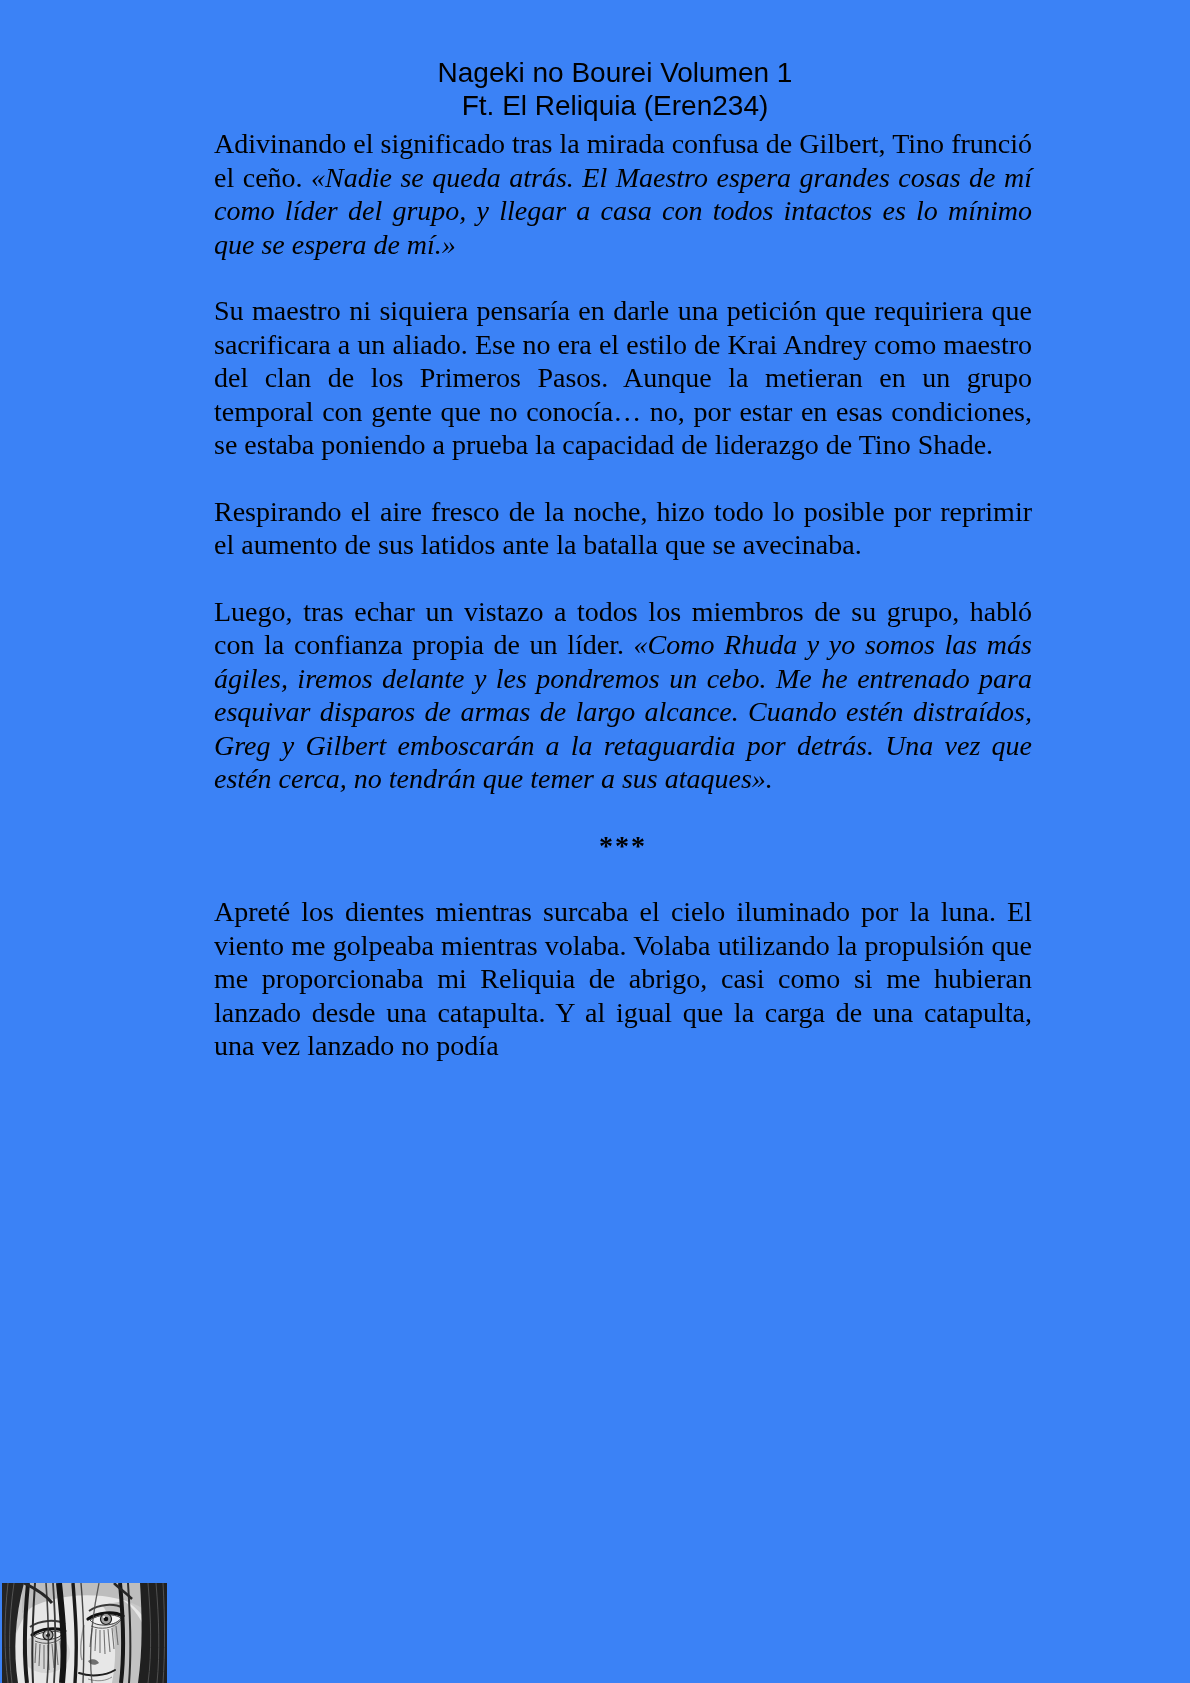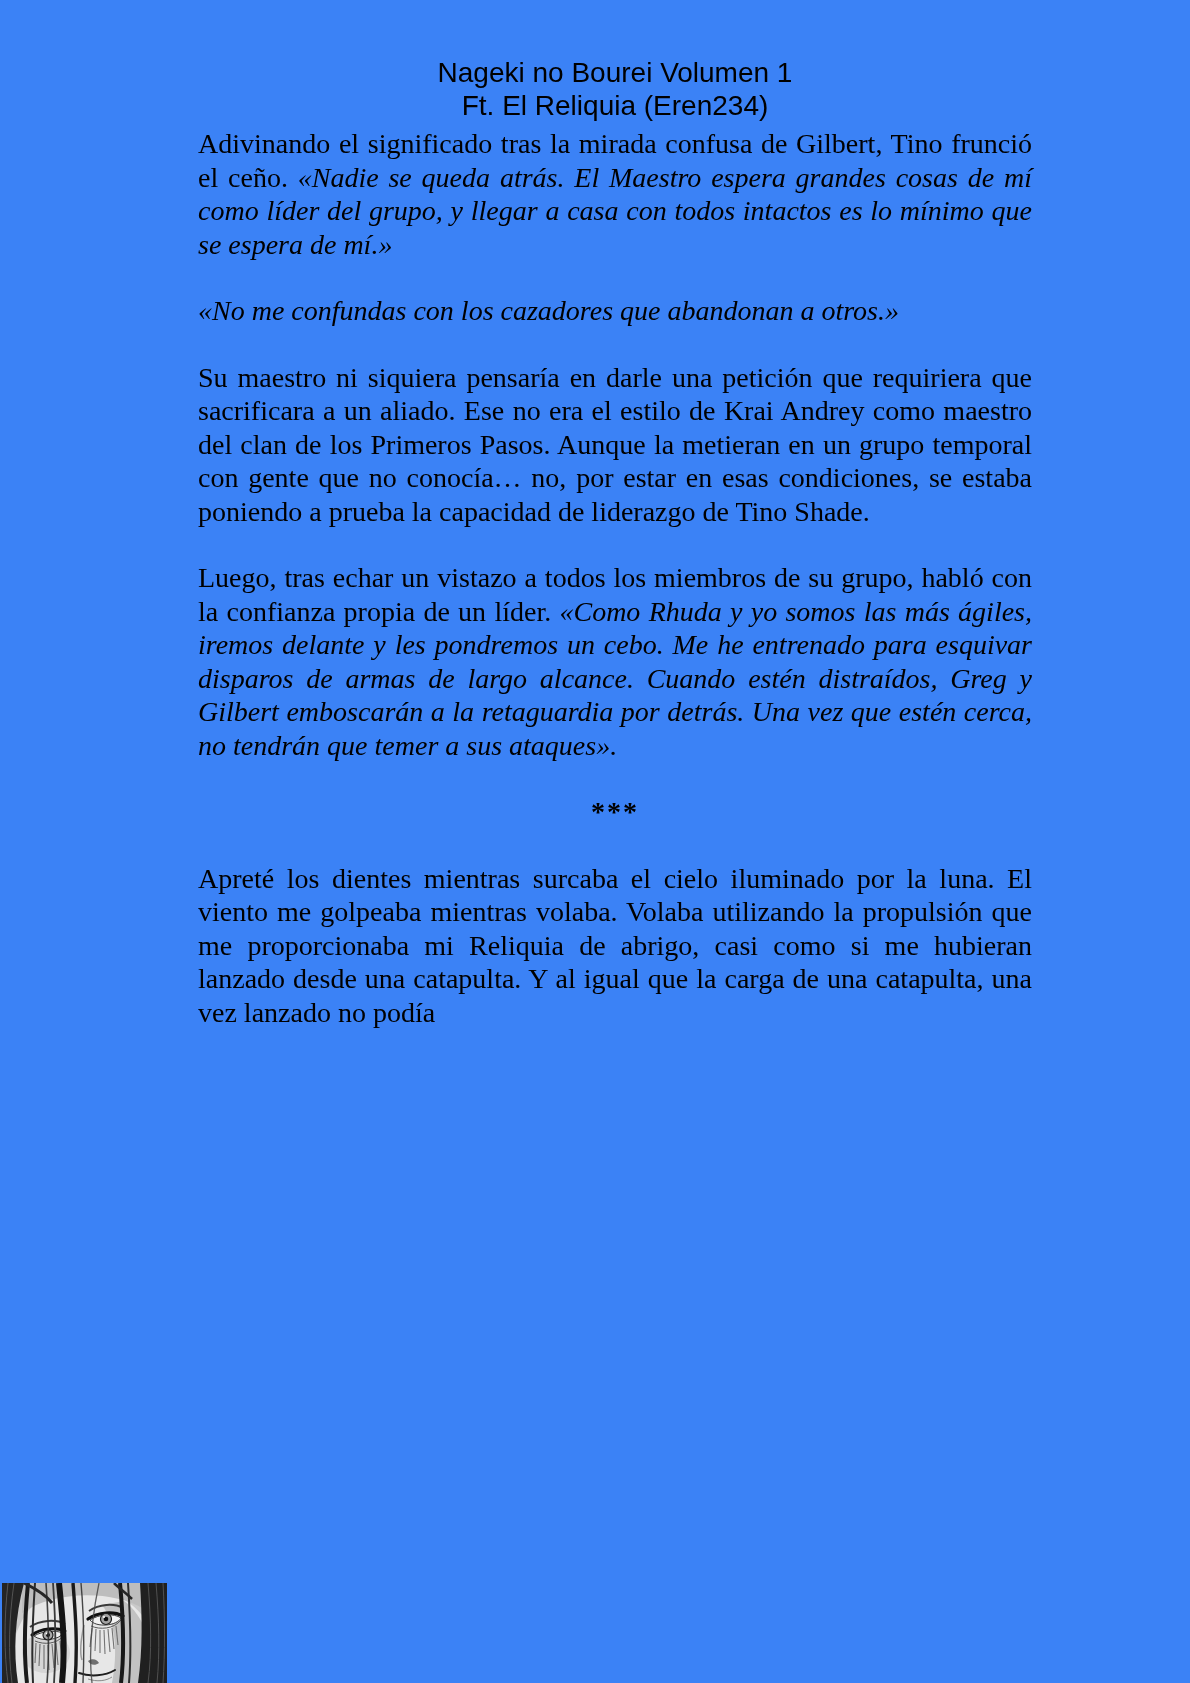--- a/index.html
+++ b/index.html
@@ -28,21 +28,21 @@
     margin-top: 5px;
     margin-left: 178px;
     width: 834px;
     font-family: "Liberation Serif", "DejaVu Serif", serif;
     font-size: 28px;
     line-height: 33.5px;
     text-align: justify;
     color: #000;
   }
   .body-text p {
-    margin: 0 0 33px 0;
+    margin: 0 0 33px 16px;
   }
   .it {
     font-style: italic;
   }
   .divider {
     text-align: center;
     font-weight: bold;
     letter-spacing: 2px;
   }
   .illustration {
@@ -61,24 +61,24 @@
 
   <div class="header">
     <div>Nageki no Bourei Volumen 1</div>
     <div>Ft. El Reliquia (Eren234)</div>
   </div>
 
   <div class="body-text">
     <p><span>Adivinando el significado tras la mirada confusa de Gilbert, Tino frunció el ceño. </span><span class="it">«Nadie se queda atrás. El Maestro espera grandes cosas de mí como líder del grupo, y llegar a casa con todos intactos es lo mínimo que se espera de mí.»</span></p>
 
 
-    <p><span></span><span class="it">«No me confundas con los cazadores que abandonan a otros.»</span></p>
 
     <p><span>Su maestro ni siquiera pensaría en darle una petición que requiriera que sacrificara a un aliado. Ese no era el estilo de Krai Andrey como maestro del clan de los Primeros Pasos. Aunque la metieran en un grupo temporal con gente que no conocía… no, por estar en esas condiciones, se estaba poniendo a prueba la capacidad de liderazgo de Tino Shade.</span><span class="it"></span></p>
 
+    <p><span>Respirando el aire fresco de la noche, hizo todo lo posible por reprimir el aumento de sus latidos ante la batalla que se avecinaba.</span><span class="it"></span></p>
 
     <p><span>Luego, tras echar un vistazo a todos los miembros de su grupo, habló con la confianza propia de un líder. </span><span class="it">«Como Rhuda y yo somos las más ágiles, iremos delante y les pondremos un cebo. Me he entrenado para esquivar disparos de armas de largo alcance. Cuando estén distraídos, Greg y Gilbert emboscarán a la retaguardia por detrás. Una vez que estén cerca, no tendrán que temer a sus ataques».</span></p>
 
     <p class="divider">***</p>
 
 
     <p><span>Apreté los dientes mientras surcaba el cielo iluminado por la luna. El viento me golpeaba mientras volaba. Volaba utilizando la propulsión que me proporcionaba mi Reliquia de abrigo, casi como si me hubieran lanzado desde una catapulta. Y al igual que la carga de una catapulta, una vez lanzado no podía</span><span class="it"></span></p>
   </div>
 
   <svg class="illustration" viewBox="0 0 165 100" aria-hidden="true">

